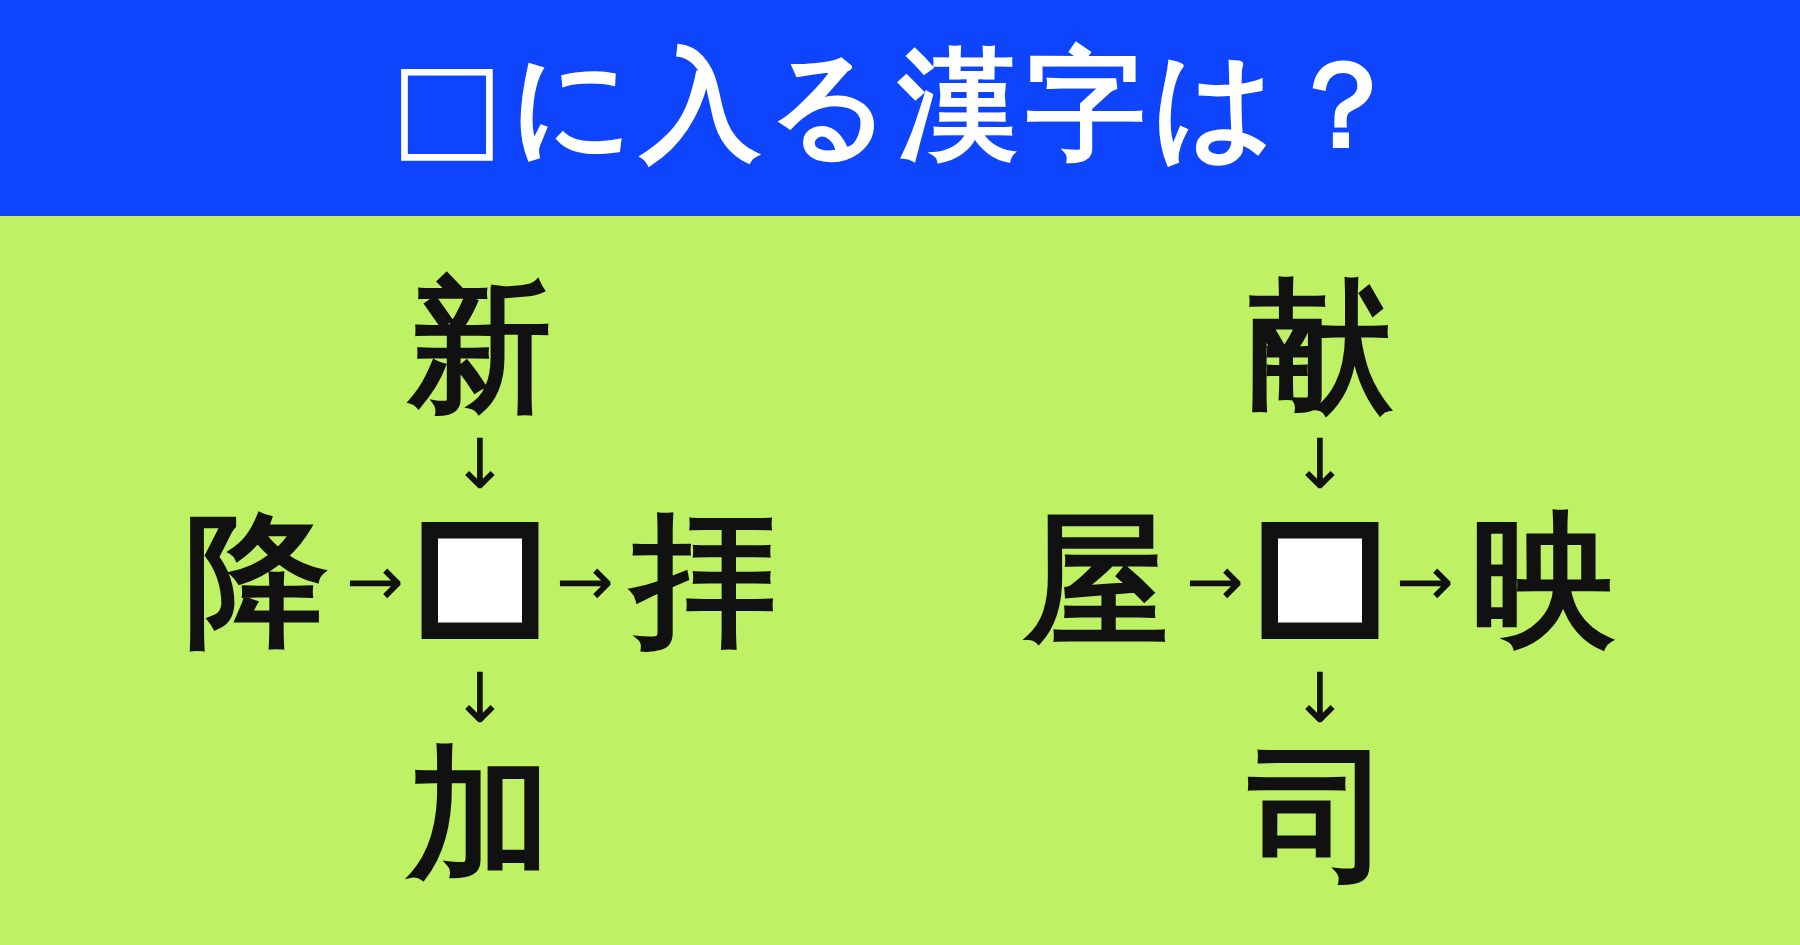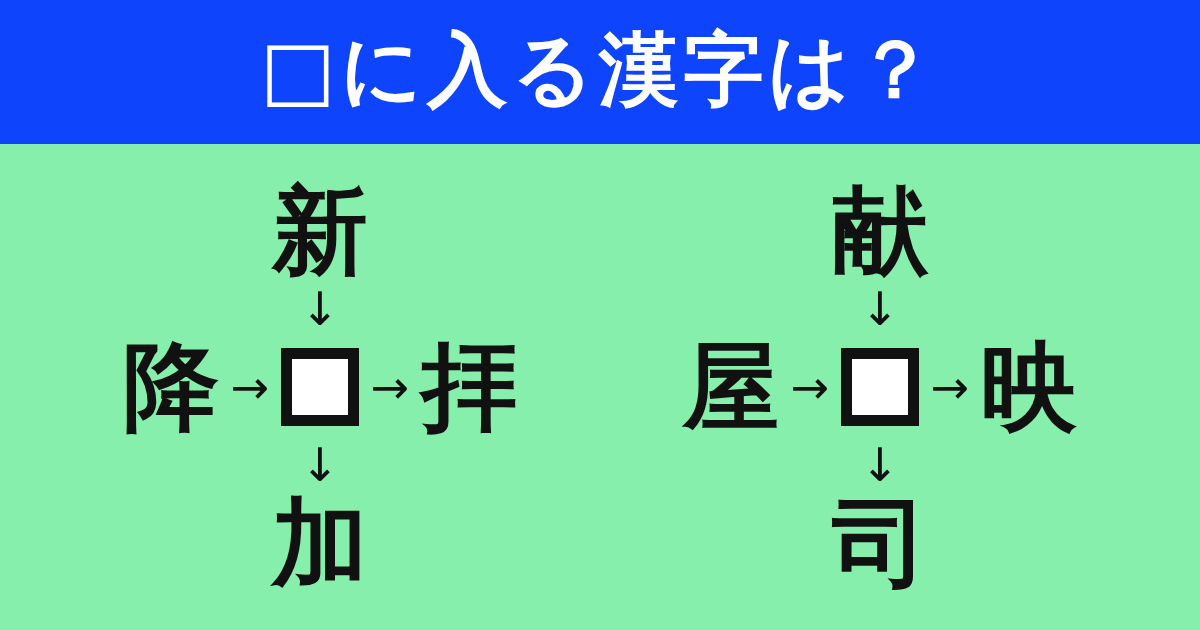--- a/index.html
+++ b/index.html
@@ -11,21 +11,21 @@
     height: 630px;
     background: #ffffff;
     font-family: "DejaVu Sans", "Liberation Sans", sans-serif;
     overflow: hidden;
   }
 
   .page {
     position: relative;
     width: 1200px;
     height: 630px;
-    background: #86efac;
+    background: #bef264;
   }
 
   
   .header-banner {
     position: absolute;
     left: 0;
     top: 0;
     width: 1200px;
     height: 144px;
     background: #0d44fc;

